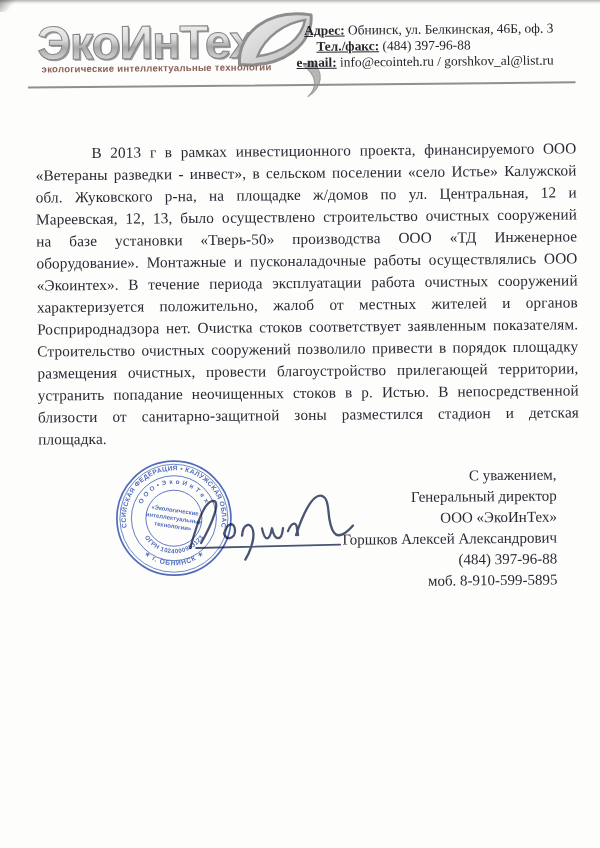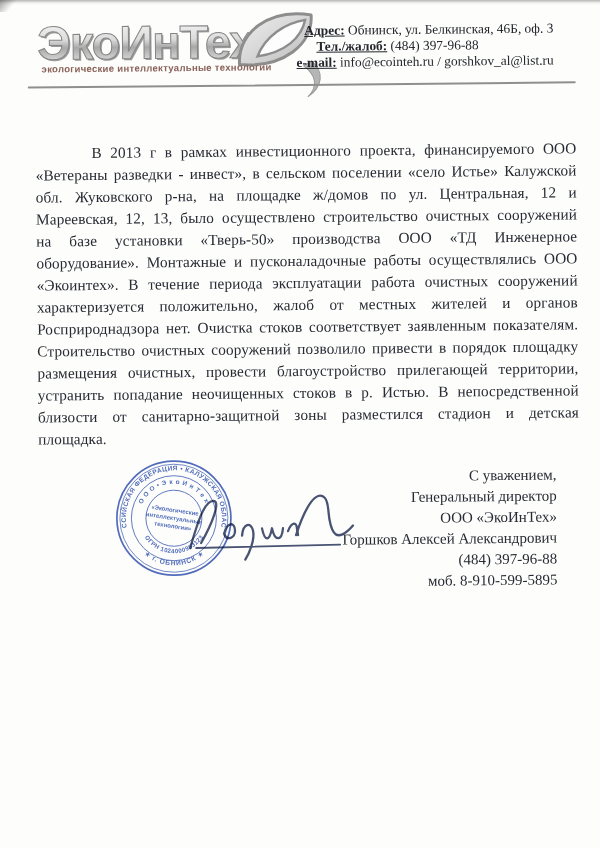--- a/index.html
+++ b/index.html
@@ -75,21 +75,21 @@
       </g>
     </svg>
     <div class="tagline">экологические интеллектуальные технологии</div>
 
     <div class="contacts">
       <div class="row1">
         <span class="clabel">Адрес:</span>
         <span class="cval">Обнинск, ул. Белкинская, 46Б, оф. 3</span>
       </div>
       <div class="row2">
-        <span class="clabel">Тел./жалоб:</span>
+        <span class="clabel">Тел./факс:</span>
         <span class="cval">(484) 397-96-88</span>
       </div>
       <div class="row3">
         <span class="clabel">e-mail:</span>
         <span class="cval">info@ecointeh.ru / gorshkov_al@list.ru</span>
       </div>
     </div>
 
     <div class="divider"></div>
 

